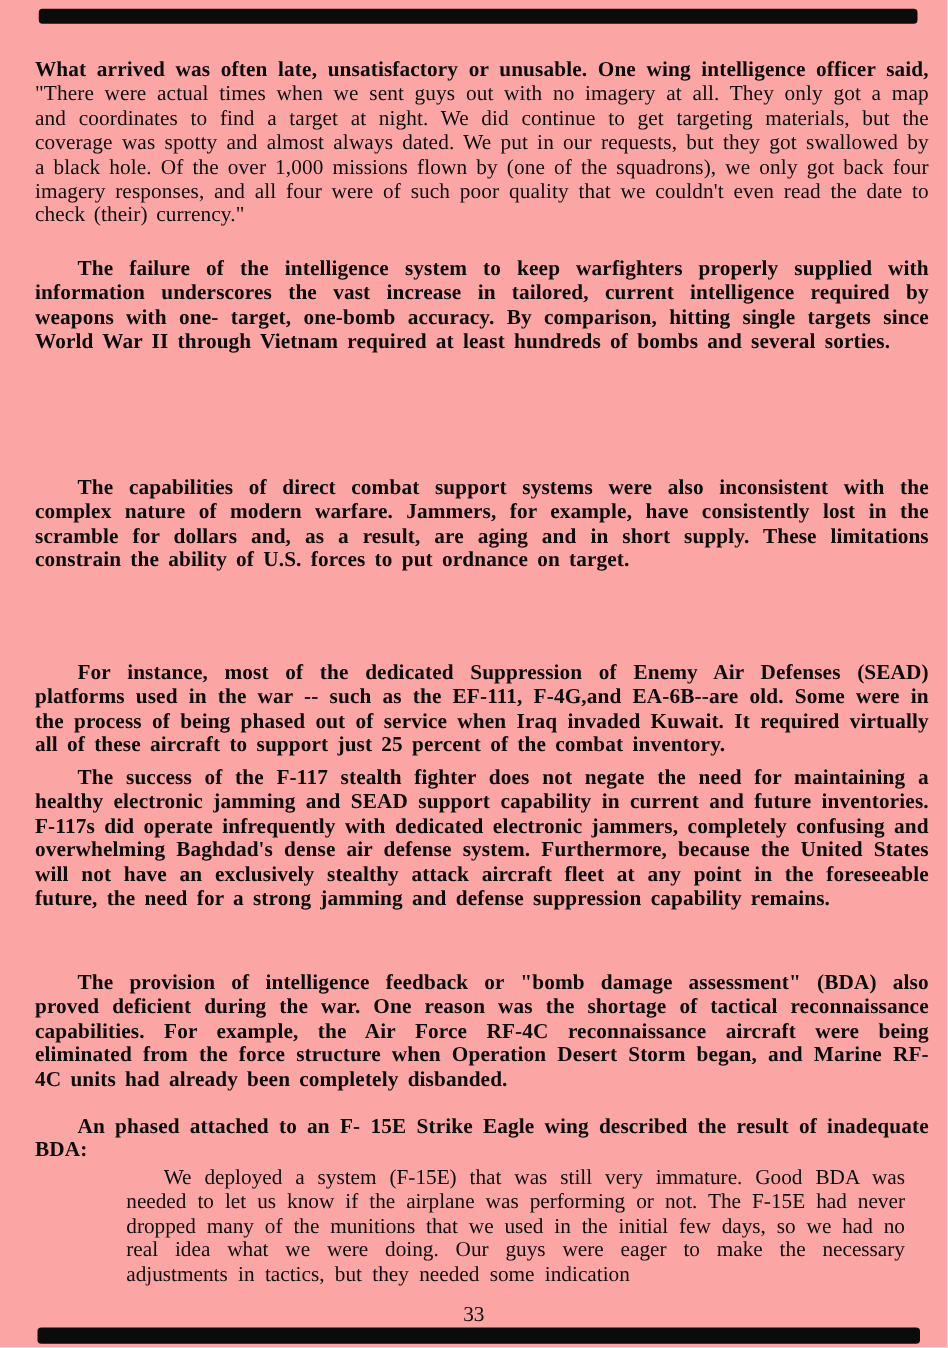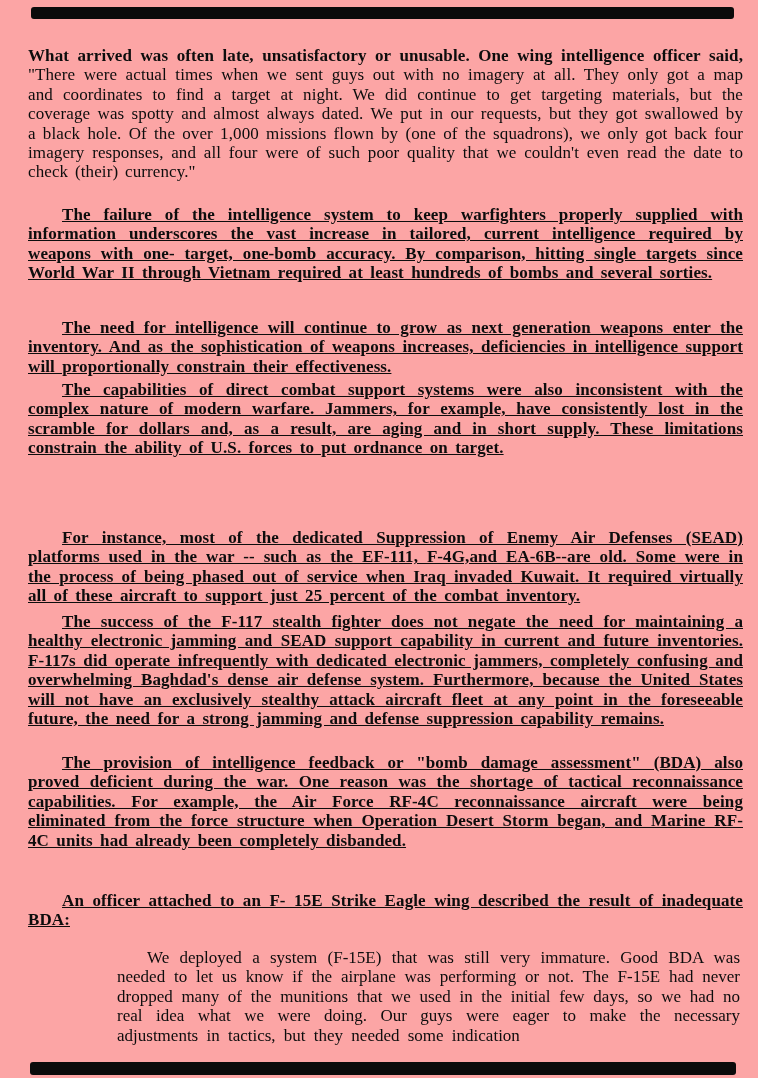--- a/index.html
+++ b/index.html
@@ -30,40 +30,40 @@
     left: 28px;
     width: 715px;
     margin: 0;
     font-size: 17px;
     line-height: 19.4px;
     font-weight: bold;
     text-align: justify;
     word-spacing: 3px;
     letter-spacing: 0.1px;
   }
-  .indent { text-indent: 34px; text-decoration: underline; }
+  .indent { text-indent: 34px; }
 
   #para-1 { top: 46px; word-spacing: 2.5px; }
   #para-1 .lead { font-weight: bold; }
   #para-1 .quote-rest { font-weight: normal; }
 
   #para-2 { top: 205px; }
   #para-3 { top: 318px; }
   #para-4 { top: 380px; }
   #para-5 { top: 528px; }
   #para-6 { top: 612px; }
-  #para-7 { top: 753px; }
+  #para-7 { top: 776px; }
   #para-8 { top: 891px; }
 
   #block-quote {
     position: absolute;
     left: 101px;
     top: 932px;
     width: 623px;
-    margin: 16px;
+    margin: 0;
     font-size: 17px;
     line-height: 19.4px;
     font-weight: normal;
     text-align: justify;
     word-spacing: 4px;
     text-indent: 30px;
   }
 
   #page-number {
     position: absolute;
@@ -80,30 +80,30 @@
 <body>
 
 <div id="page">
 
   <div id="bar-top" class="scan-bar"></div>
 
   <p id="para-1" class="para"><span class="lead">What arrived was often late, unsatisfactory or unusable. One wing intelligence officer said,</span><span class="quote-rest"> "There were actual times when we sent guys out with no imagery at all. They only got a map and coordinates to find a target at night. We did continue to get targeting materials, but the coverage was spotty and almost always dated. We put in our requests, but they got swallowed by a black hole. Of the over 1,000 missions flown by (one of the squadrons), we only got back four imagery responses, and all four were of such poor quality that we couldn't even read the date to check (their) currency."</span></p>
 
   <p id="para-2" class="para indent">The failure of the intelligence system to keep warfighters properly supplied with information underscores the vast increase in tailored, current intelligence required by weapons with one- target, one-bomb accuracy. By comparison, hitting single targets since World War II through Vietnam required at least hundreds of bombs and several sorties.</p>
 
-  <p id="para-3" class="para indent">The need for intelligence will continue to grow as next generation weapons enter the inventory. And as the sophistication of weapons increases, deficiencies in intelligence support will proportionally constrain their effectiveness.</p>
 
   <p id="para-4" class="para indent">The capabilities of direct combat support systems were also inconsistent with the complex nature of modern warfare. Jammers, for example, have consistently lost in the scramble for dollars and, as a result, are aging and in short supply. These limitations constrain the ability of U.S. forces to put ordnance on target.</p>
 
   <p id="para-5" class="para indent">For instance, most of the dedicated Suppression of Enemy Air Defenses (SEAD) platforms used in the war -- such as the EF-111, F-4G,and EA-6B--are old. Some were in the process of being phased out of service when Iraq invaded Kuwait. It required virtually all of these aircraft to support just 25 percent of the combat inventory.</p>
 
   <p id="para-6" class="para indent">The success of the F-117 stealth fighter does not negate the need for maintaining a healthy electronic jamming and SEAD support capability in current and future inventories. F-117s did operate infrequently with dedicated electronic jammers, completely confusing and overwhelming Baghdad's dense air defense system. Furthermore, because the United States will not have an exclusively stealthy attack aircraft fleet at any point in the foreseeable future, the need for a strong jamming and defense suppression capability remains.</p>
 
   <p id="para-7" class="para indent">The provision of intelligence feedback or "bomb damage assessment" (BDA) also proved deficient during the war. One reason was the shortage of tactical reconnaissance capabilities. For example, the Air Force RF-4C reconnaissance aircraft were being eliminated from the force structure when Operation Desert Storm began, and Marine RF-4C units had already been completely disbanded.</p>
 
-  <p id="para-8" class="para indent">An officer attached to an F- 15E Strike Eagle wing described the result of inadequate BDA:</p>
+  <p id="para-8" class="para indent">An phased attached to an F- 15E Strike Eagle wing described the result of inadequate BDA:</p>
 
   <p id="block-quote">We deployed a system (F-15E) that was still very immature. Good BDA was needed to let us know if the airplane was performing or not. The F-15E had never dropped many of the munitions that we used in the initial few days, so we had no real idea what we were doing. Our guys were eager to make the necessary adjustments in tactics, but they needed some indication</p>
 
+  <p id="page-number">33</p>
 
   <div id="bar-bottom" class="scan-bar"></div>
 
 </div>
 
 </body></html>

